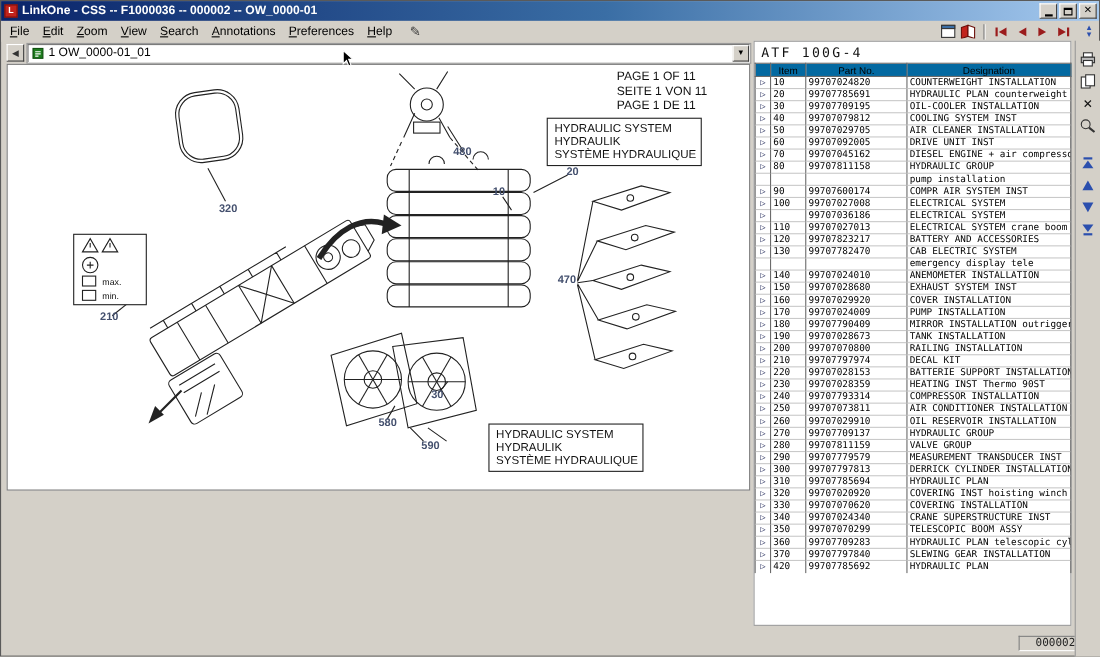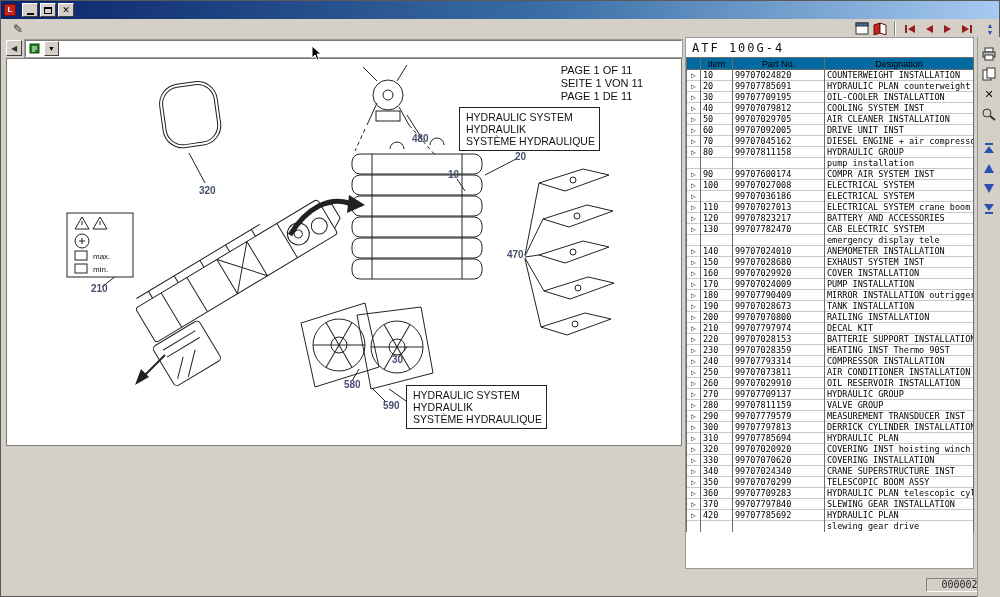--- a/index.html
+++ b/index.html
@@ -30,21 +30,21 @@
   .navrow { position:absolute; left:5px; top:38px; width:676px; height:18px; display:flex; align-items:center; gap:3px; }
   .back-btn { width:16px; height:16px; background:#d4d0c8; border:1px solid; border-color:#fff #404040 #404040 #fff; font-size:8px; color:#333; display:flex; align-items:center; justify-content:center; }
   .combo { flex:1; height:17px; background:#fff; border:1px solid; border-color:#7b7b7b #fff #fff #7b7b7b; outline:1px solid #9a9a9a; display:flex; align-items:center; padding-left:3px; font-size:11px; gap:4px; }
   .combo-value { flex:1; }
   .combo-drop { width:15px; height:15px; background:#d4d0c8; border:1px solid; border-color:#fff #404040 #404040 #fff; font-size:7px; color:#000; display:flex; align-items:center; justify-content:center; }
 
   
   .canvas { position:absolute; left:5px; top:57px; width:676px; height:388px; background:#fff; border:1px solid #7b7b7b; }
   .canvas svg.illustration { position:absolute; left:0; top:0; }
   .page-block { position:absolute; right:38px; top:5px; text-align:left; font-size:11px; line-height:13px; color:#111; }
-  .label-box { position:absolute; border:1px solid #222; background:#fff; padding:3px 6px; font-size:10.5px; line-height:12px; color:#111; white-space:nowrap; }
+  .label-box { position:absolute; border:1px solid #222; background:#fff; padding:3px 6px; font-size:10.5px; line-height:12px; color:#111; white-space:nowrap;margin-left:38px; }
   .label-box-1 { left:452px; top:48px; width:141px; height:44px; }
   .label-box-2 { left:399px; top:326px; width:141px; height:44px; }
   .callout { position:absolute; font-size:10px; color:#44506e; font-weight:bold; }
 
   
   .panel { position:absolute; left:684px; top:36px; width:289px; height:532px; background:#fff; border:1px solid #9a9a9a; }
   .model-header { height:19px; font-family:"DejaVu Sans Mono", monospace; font-size:12px; letter-spacing:2px; padding:3px 0 0 6px; color:#111; }
   table.parts { border-collapse:collapse; table-layout:fixed; width:287px; }
   table.parts th { background:#0369a1; border:1px solid #6b6b6b; font:9px "Liberation Sans",sans-serif; font-weight:normal; height:12px; padding:0; }
   table.parts td { border-left:1px solid #6b6b6b; border-right:1px solid #6b6b6b; border-top:1px solid #c9c9c9; font-family:"DejaVu Sans Mono", monospace; font-size:8.5px; height:11px; line-height:10px; padding:0 2px; white-space:nowrap; overflow:hidden; }
@@ -63,32 +63,43 @@
 
   .cursor { position:absolute; left:310px; top:44px; z-index:99; }
 </style>
 </head>
 <body>
 
 <div class="window">
 
   <div class="titlebar">
     <div class="app-icon">L</div>
+    <div class="title-text">LinkOne - CSS -- F1000036 -- 000002 -- OW_0000-01</div>
     <div class="win-btn">
         <span class="min-glyph"></span>
       </div>
     <div class="win-btn">
         <span class="max-glyph"></span>
       </div>
     <div class="win-btn">
         <span>✕</span>
       </div>
   </div>
 
   <div class="menubar">
+    <span style="display:flex;">
+        <span class="menu-item">File</span>
+        <span class="menu-item">Edit</span>
+        <span class="menu-item">Zoom</span>
+        <span class="menu-item">View</span>
+        <span class="menu-item">Search</span>
+        <span class="menu-item">Annotations</span>
+        <span class="menu-item">Preferences</span>
+        <span class="menu-item">Help</span>
+      </span>
     <span class="pencil">✎</span>
 
     <div class="toolbar-top">
       <span class="tb-btn">
         <svg width="14" height="13">
             <rect x="1" y="1" width="12" height="11" fill="#fff" stroke="#333"></rect>
             <rect x="1" y="1" width="12" height="3" fill="#3a6ea5" stroke="#333"></rect>
           </svg>
       </span>
       <span class="tb-btn">
@@ -130,20 +141,21 @@
 
   <div class="navrow">
     <div class="back-btn">
         <span>◀</span>
       </div>
     <div class="combo">
       <svg width="11" height="11">
           <rect x="1" y="1" width="9" height="9" fill="#1e7d1e" stroke="#0c4d0c"></rect>
           <path d="M3,4 H8 M3,6 H8 M3,8 H6" stroke="#fff" stroke-width="1"></path>
         </svg>
+      <span class="combo-value">1 OW_0000-01_01</span>
       <span class="combo-drop">
           <span>▼</span>
         </span>
     </div>
   </div>
 
   <div class="canvas">
 
     <svg class="illustration" width="674" height="386" viewBox="0 0 674 386">
       <g stroke="#222" fill="none" stroke-width="1">
@@ -538,26 +550,20 @@
             <td class="c-item">370</td>
             <td class="c-part">99707797840</td>
             <td class="c-desig">SLEWING GEAR INSTALLATION</td>
           </tr>
           <tr>
             <td class="c-nav"><span class="goto">▷</span></td>
             <td class="c-item">420</td>
             <td class="c-part">99707785692</td>
             <td class="c-desig">HYDRAULIC PLAN</td>
           </tr>
-          <tr>
-            <td class="c-nav"></td>
-            <td class="c-item"></td>
-            <td class="c-part"></td>
-            <td class="c-desig">slewing gear drive</td>
-          </tr>
         </tbody>
     </table>
   </div>
 
   <div class="pagecode">000002</div>
 
   <div class="rail">
     <span class="rail-btn">
       <svg width="16" height="14">
           <rect x="4" y="1" width="8" height="4" fill="#fff" stroke="#333"></rect>

